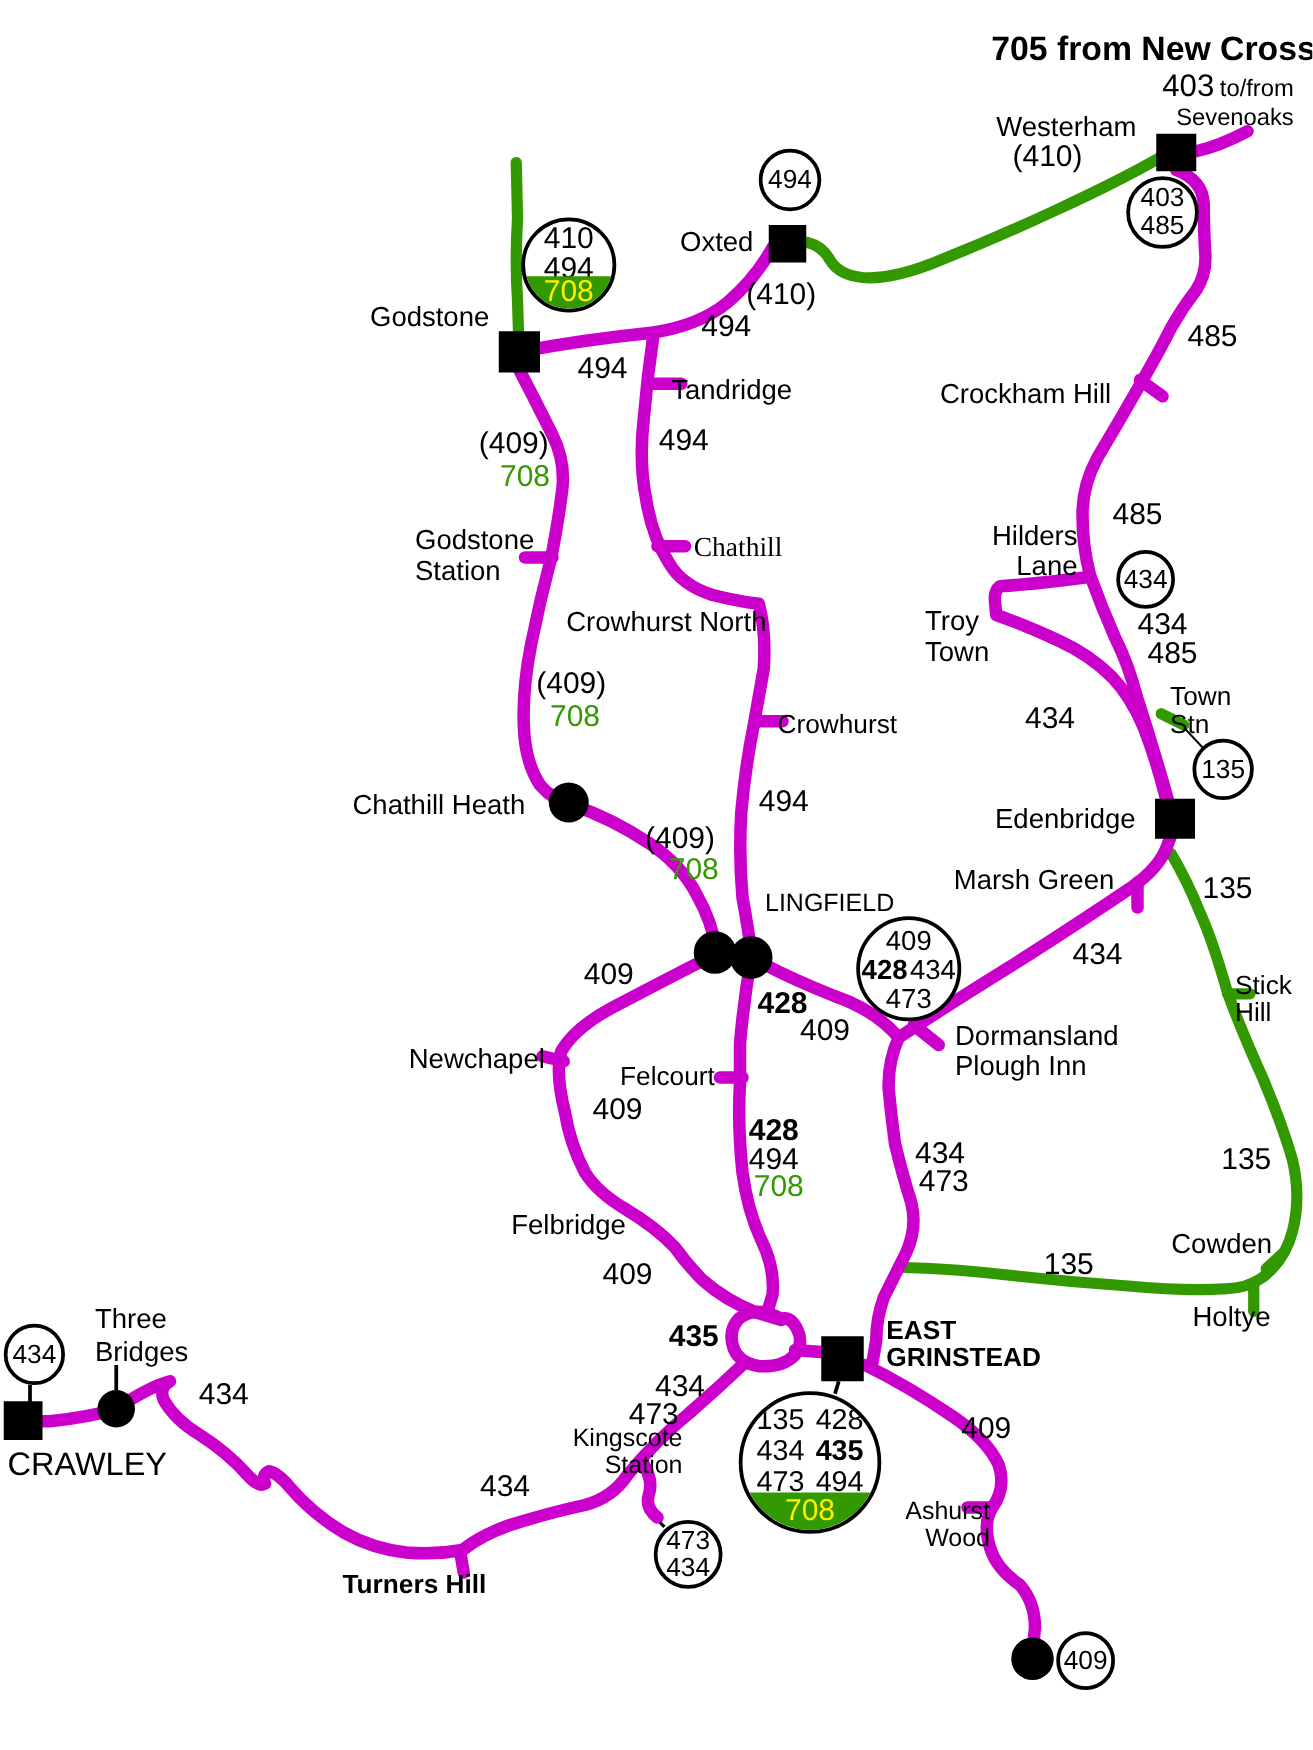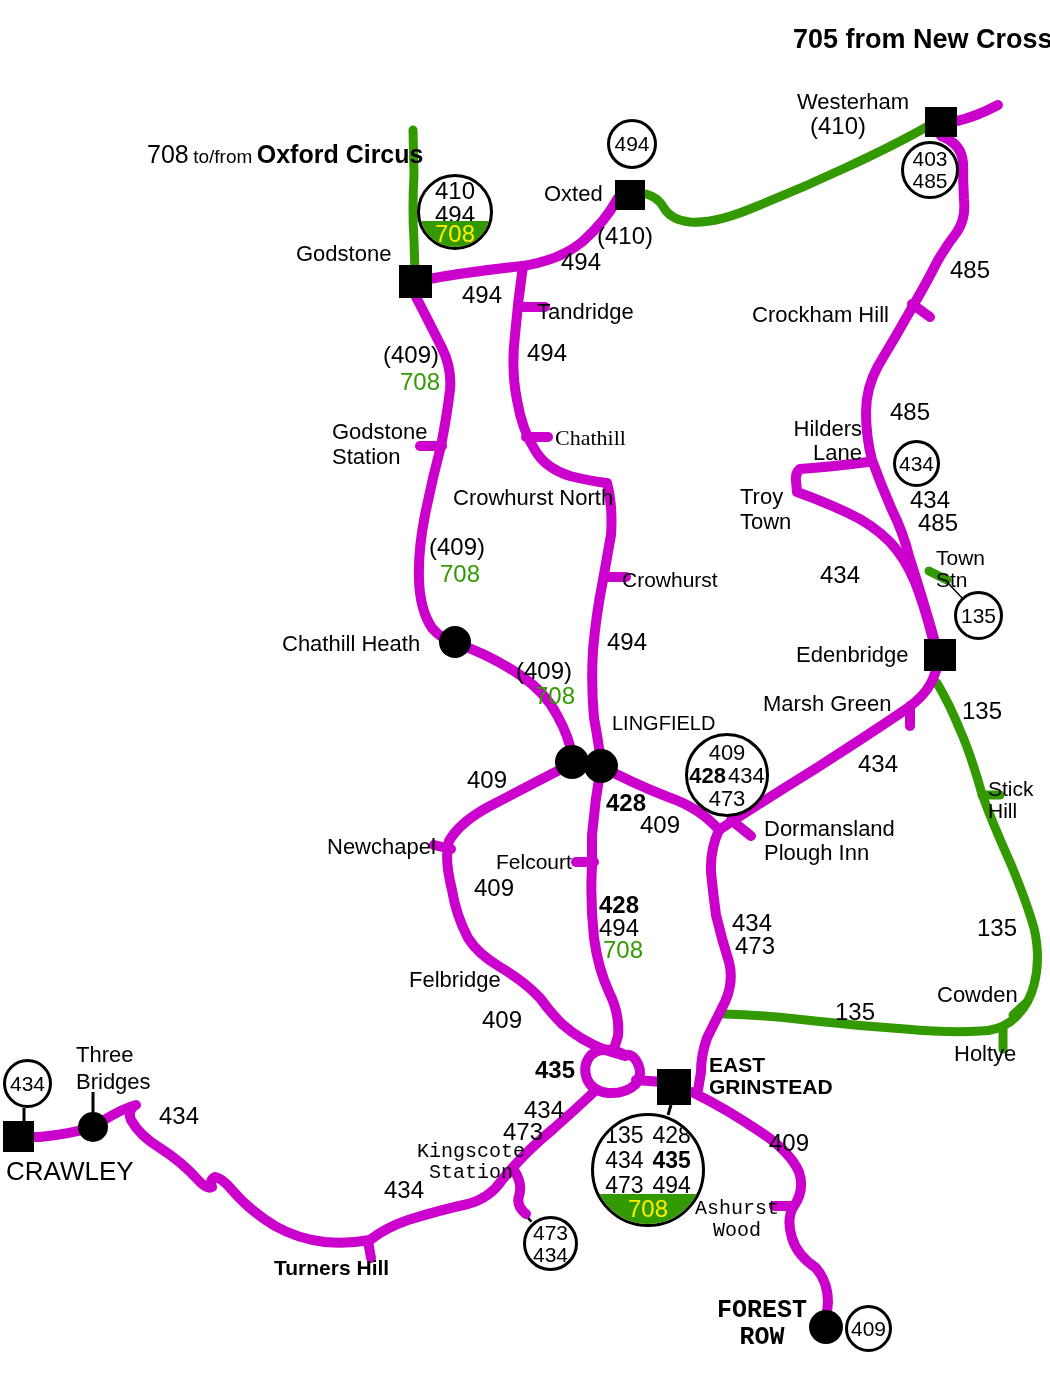--- a/index.html
+++ b/index.html
@@ -10,21 +10,21 @@
   .rt-g{stroke:var(--route-green);stroke-width:9;fill:none;stroke-linecap:round;stroke-linejoin:round;}
   .ldr{stroke:#000;stroke-width:3;fill:none;}
   .ldr-thin{stroke:#000;stroke-width:1.5;fill:none;}
   .ldr-dash{stroke:#000;stroke-width:2.5;fill:none;stroke-dasharray:5 5;}
   .lbl{position:absolute;font-size:22px;line-height:25px;white-space:nowrap;}
   .lbl-sm{font-size:21px;line-height:22px;}
   .caps{font-size:20px;}
   .bold{font-weight:bold;}
   .num{position:absolute;font-size:24px;line-height:24px;white-space:nowrap;}
   .green-txt{color:var(--route-green);}
-  .ctr{text-align:center;font-family:Liberation Mono, monospace;}
+  .ctr{text-align:right;}
   .rgt{text-align:right;}
   .hdr{position:absolute;white-space:nowrap;}
   .hdr .big{font-size:25px;}
   .hdr .sm{font-size:19px;}
   .badge{position:absolute;background:#fff;border:3px solid #000;border-radius:50%;
          overflow:hidden;display:flex;flex-direction:column;align-items:center;justify-content:center;
          text-align:center;box-sizing:border-box;}
   .badge .bnum{font-size:21px;line-height:22px;}
   .badge .chord{position:absolute;left:0;right:0;bottom:0;background:var(--badge-green);
                 color:var(--badge-yellow);display:flex;align-items:center;justify-content:center;}
@@ -89,24 +89,24 @@
   <rect x="3" y="1121" width="31" height="31" fill="#000"></rect>
 
   <circle cx="455" cy="642" r="16" fill="#000"></circle>
   <circle cx="572" cy="762" r="17" fill="#000"></circle>
   <circle cx="601" cy="766" r="17" fill="#000"></circle>
   <circle cx="93" cy="1127" r="15" fill="#000"></circle>
   <circle cx="826" cy="1327" r="17" fill="#000"></circle>
 </svg>
 
 <div class="hdr bold" style="left:793px;top:24px;font-size:27px;">705 from New Cross</div>
-<div class="hdr" style="left:147px;top:140px;">
-  <span class="big">708</span>
-  <span class="sm">to/from</span>
-  <span class="big bold">Oxford Circus</span>
+<div class="hdr rgt" style="left:895px;top:55px;width:140px;">
+  <div><span class="big">403</span>
+       <span class="sm">to/from</span></div>
+  <div class="sm">Sevenoaks</div>
 </div>
 
 <div class="lbl" style="left:797px;top:89px;">Westerham</div>
 <div class="lbl" style="left:296px;top:241px;">Godstone</div>
 <div class="lbl" style="left:544px;top:181px;">Oxted</div>
 <div class="lbl" style="left:537px;top:299px;">Tandridge</div>
 <div class="lbl" style="left:332px;top:419px;">
   <div>Godstone</div>
   <div>Station</div>
 </div>
@@ -154,24 +154,20 @@
 <div class="lbl ctr" style="left:396px;top:1141px;width:150px;font-size:20px;line-height:21px;">
   <div>Kingscote</div>
   <div>Station</div>
 </div>
 <div class="lbl lbl-sm" style="left:274px;top:1257px;font-weight:bold;">Turners Hill</div>
 <div class="lbl" style="left:76px;top:1041px;line-height:27px;">
   <div>Three</div>
   <div>Bridges</div>
 </div>
 <div class="lbl" style="left:6px;top:1159px;font-size:26px;">CRAWLEY</div>
-<div class="lbl ctr" style="left:702px;top:1297px;width:120px;font-size:25px;line-height:27px;font-weight:600;">
-  <div>FOREST</div>
-  <div>ROW</div>
-</div>
 
 <div class="num" style="left:462px;top:283px;">494</div>
 <div class="num" style="left:561px;top:250px;">494</div>
 <div class="num" style="left:597px;top:224px;">(410)</div>
 <div class="num" style="left:810px;top:114px;">(410)</div>
 <div class="num" style="left:527px;top:341px;">494</div>
 <div class="num" style="left:383px;top:343px;">(409)</div>
 <div class="num green-txt" style="left:400px;top:370px;">708</div>
 <div class="num" style="left:429px;top:535px;">(409)</div>
 <div class="num green-txt" style="left:440px;top:562px;">708</div>

